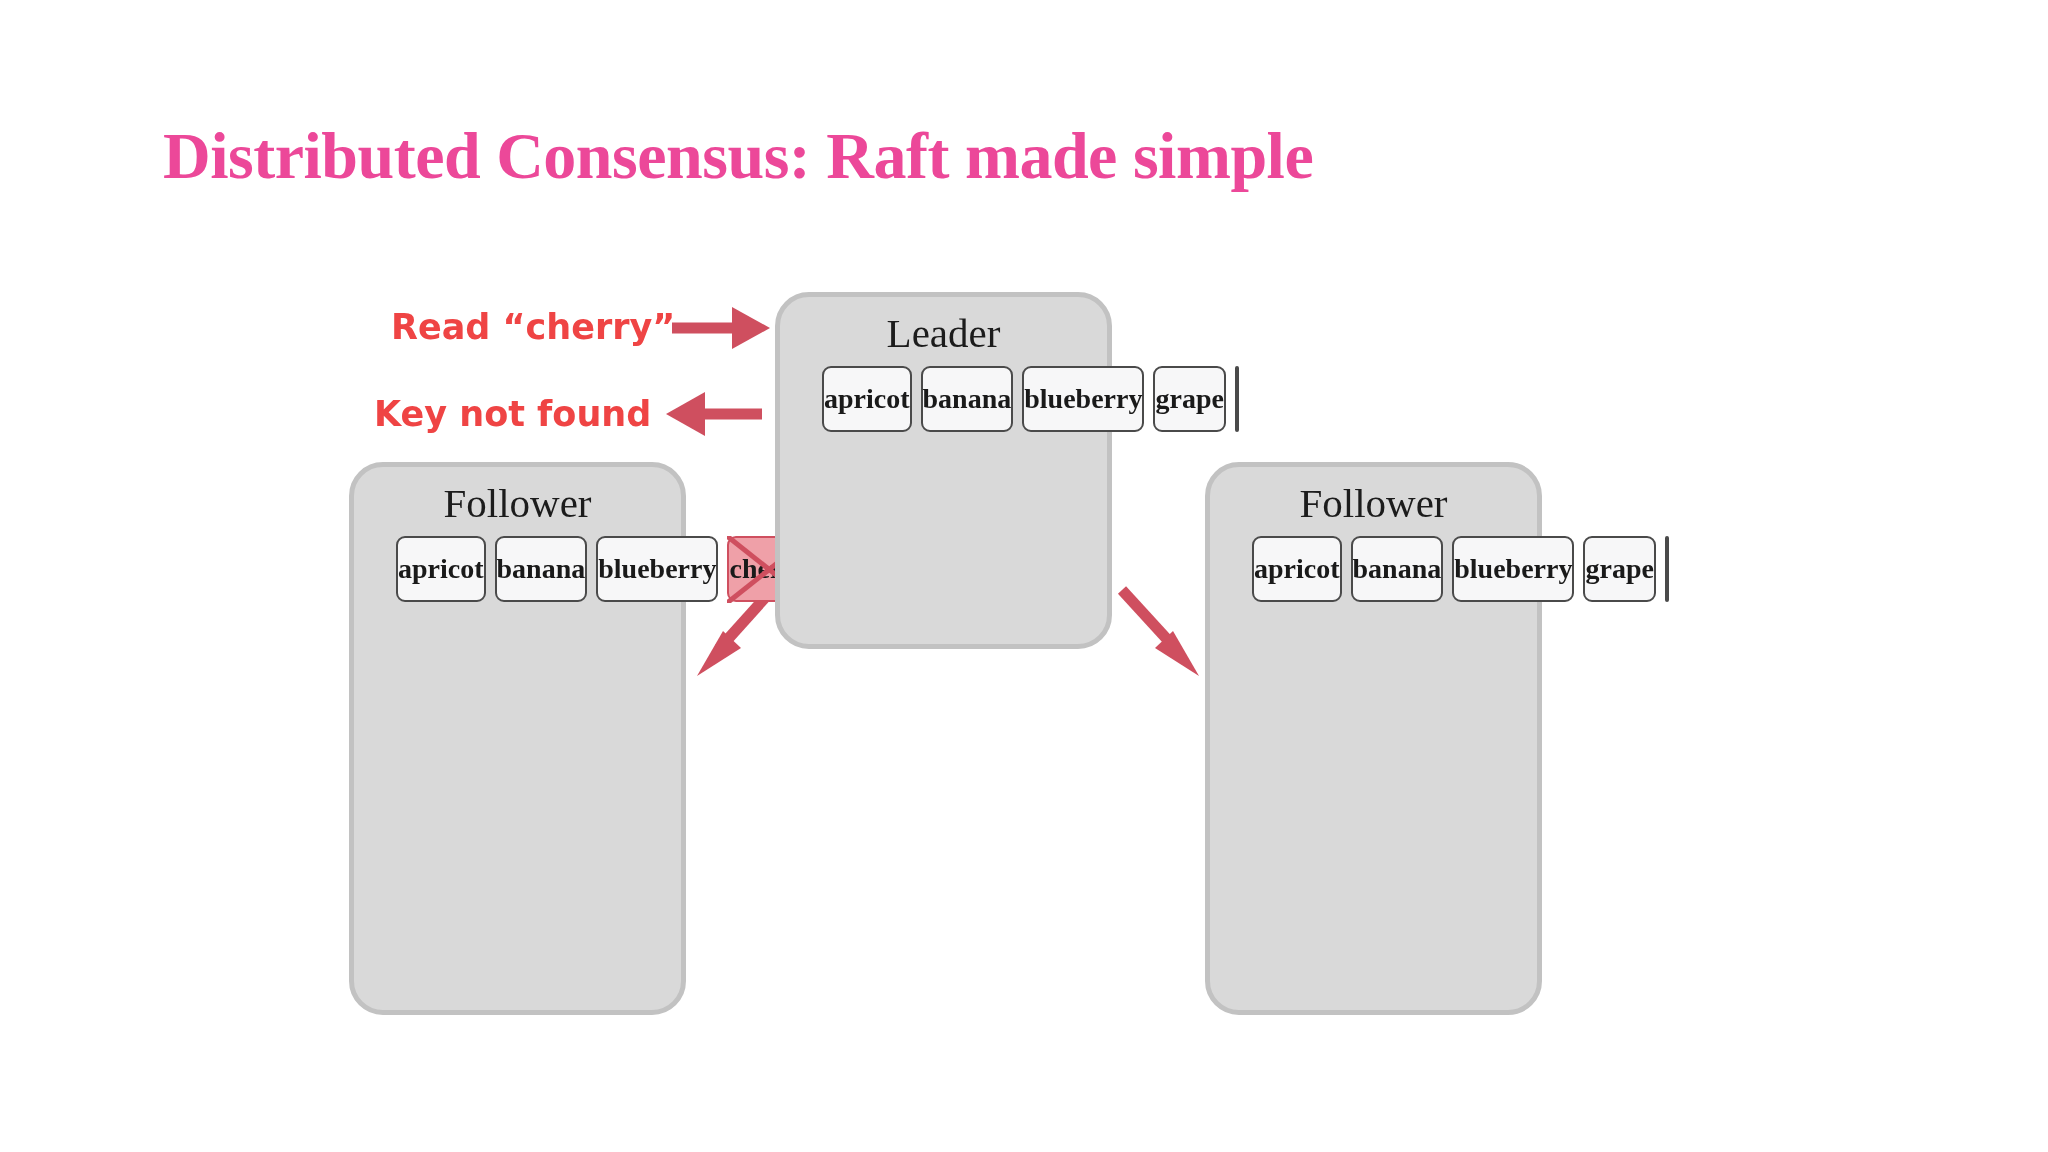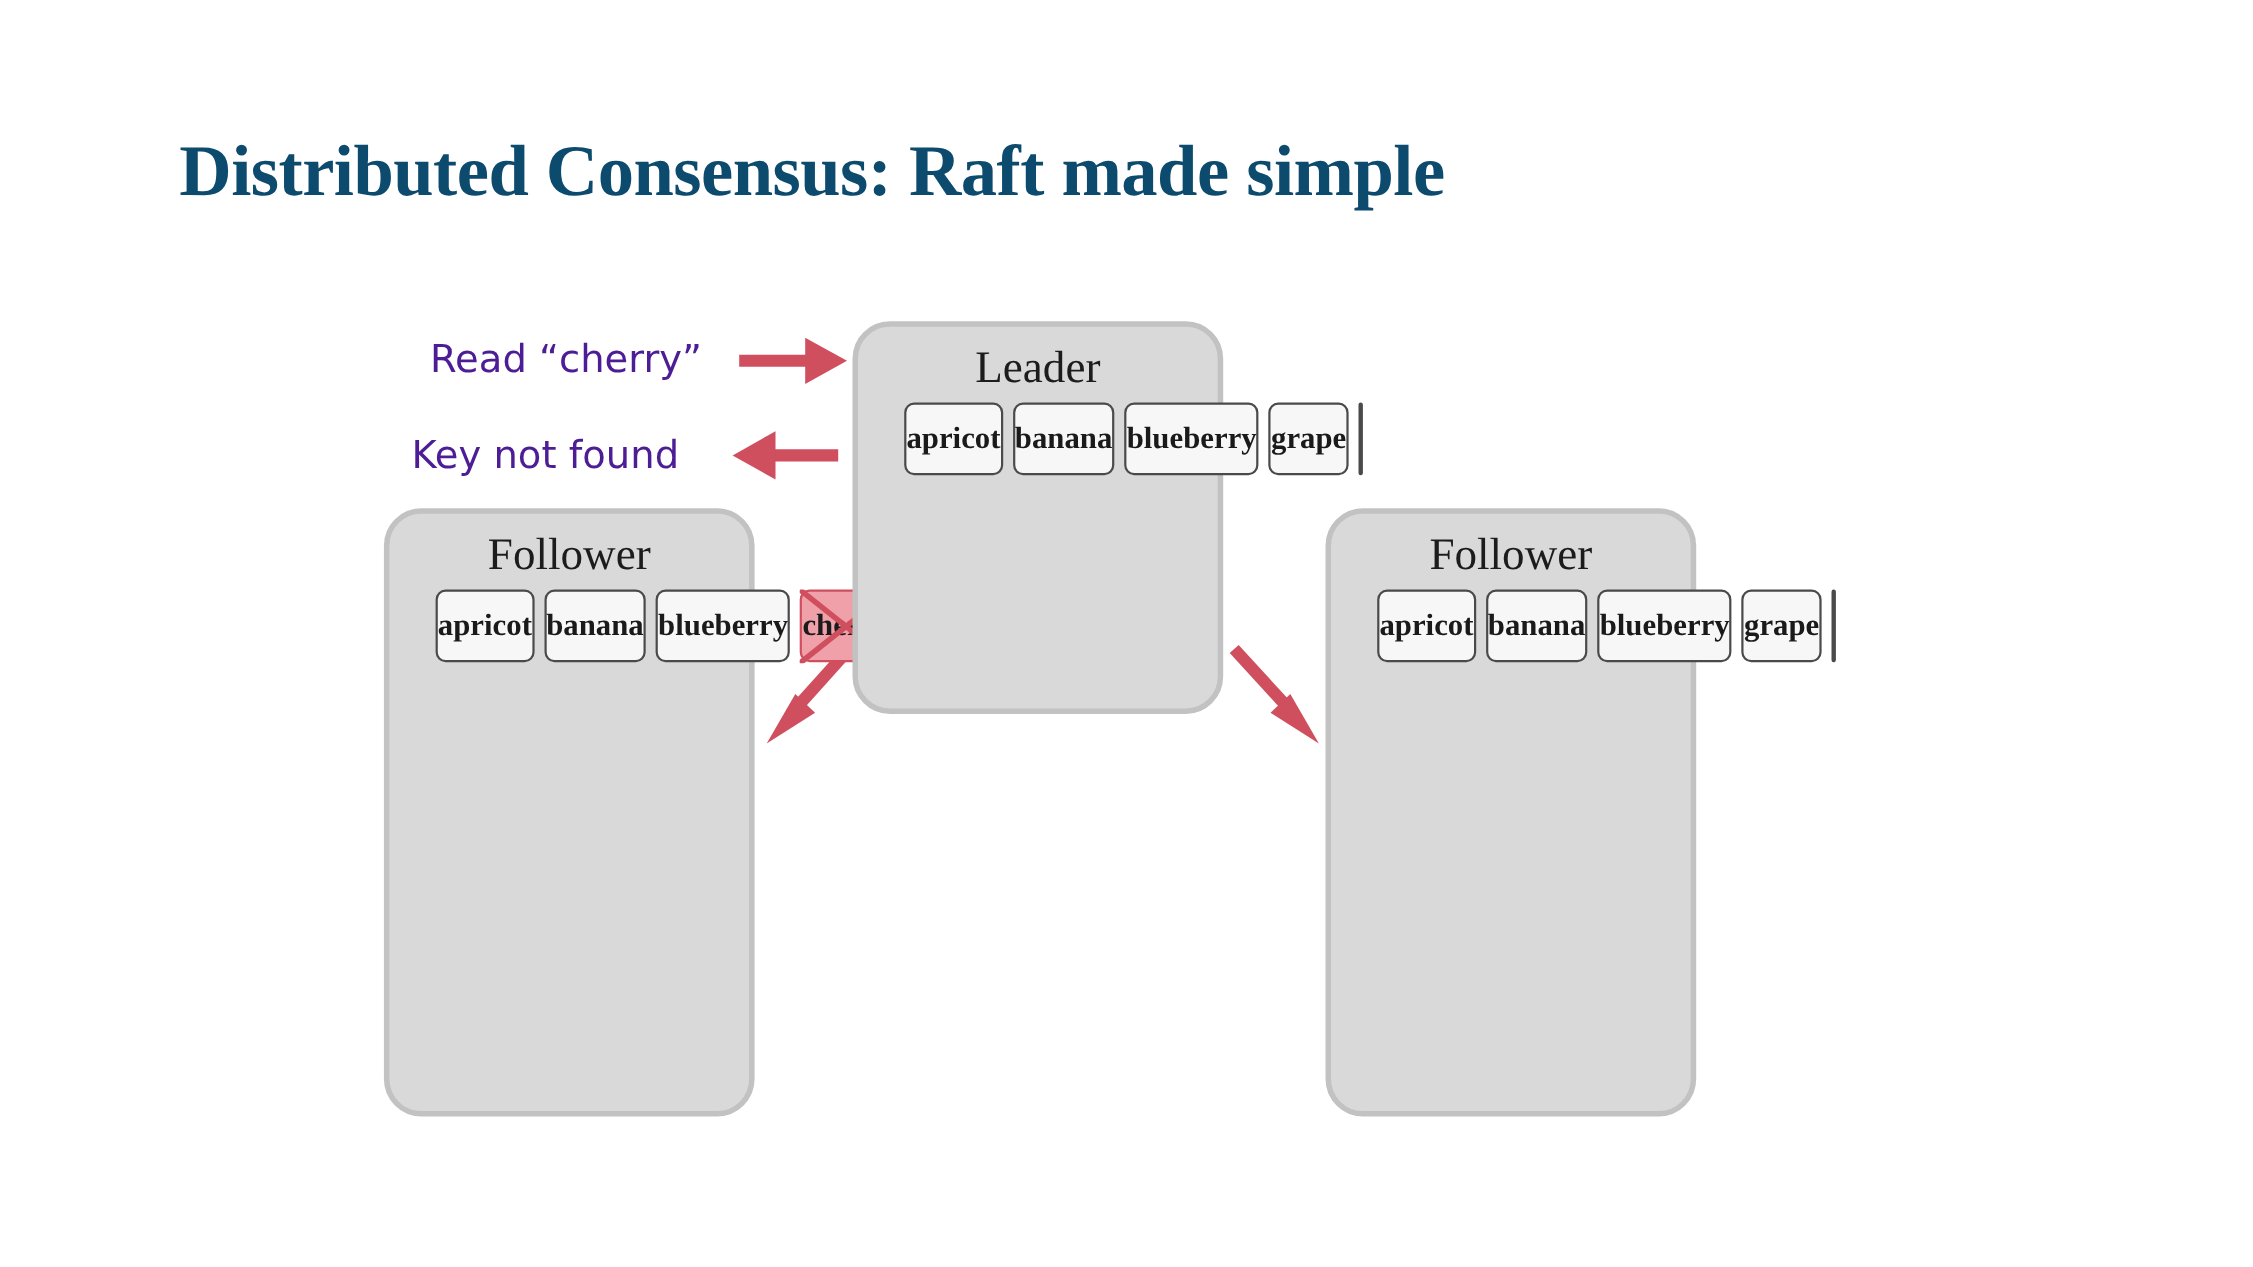--- a/index.html
+++ b/index.html
@@ -18,31 +18,31 @@
 
   
   .slide-title {
     position: absolute;
     left: 163px;
     top: 118px;
     font-family: "Liberation Serif", "DejaVu Serif", serif;
     font-size: 66px;
     font-weight: 700;
     letter-spacing: -0.5px;
-    color: #0c4a6e;
+    color: #ec4899;
     white-space: nowrap;
   }
 
   
   .io-label {
     position: absolute;
     font-family: "DejaVu Sans", "Liberation Sans", sans-serif;
     font-size: 35px;
-    font-weight: 400;
-    color: #4c1d95;
+    font-weight: 700;
+    color: #ef4444;
     white-space: nowrap;
   }
   .io-label.read  { left: 391px; top: 307px; }
   .io-label.reply { left: 374px; top: 394px; }
 
   
   .node {
     position: absolute;
     box-sizing: border-box;
     background: #d9d9d9;

